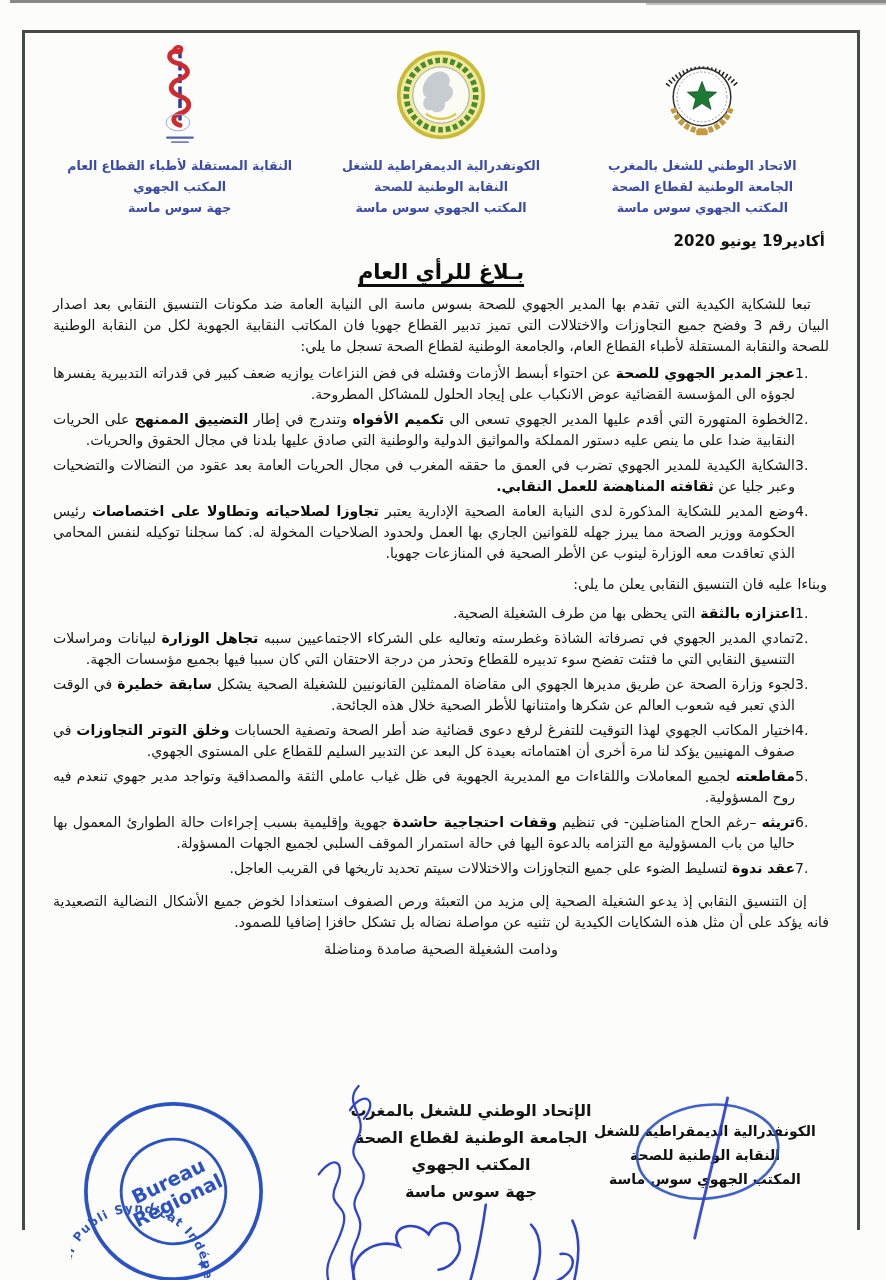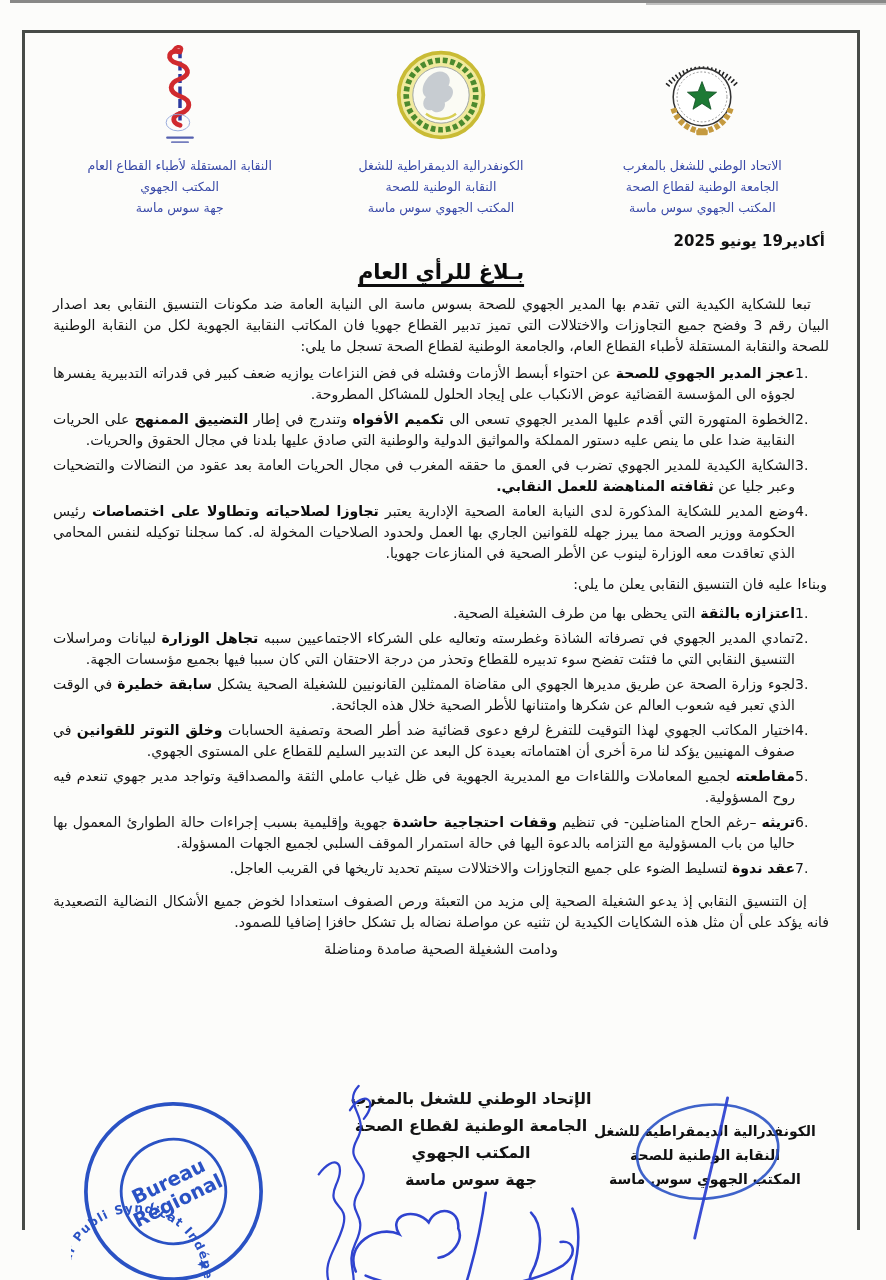--- a/index.html
+++ b/index.html
@@ -17,21 +17,21 @@
     position:absolute;left:22px;top:30px;width:838px;height:1200px;
     border:3px solid #474b47;border-bottom:none;
     box-sizing:border-box;
   }
   .frame-content{position:absolute;inset:0;padding:8px 26px 0 26px;}
 
   
   .letterhead{display:flex;direction:rtl;justify-content:space-between;margin-top:4px;}
   .org{width:33%;display:flex;flex-direction:column;align-items:center;}
   .logo-box{height:108px;display:flex;align-items:flex-start;justify-content:center;}
-  .org-lines{text-align:center;color:#3a4aa8;font-weight:normal;font-size:12.5px;line-height:21px;margin-top:2px;}
+  .org-lines{text-align:center;color:#3a4aa8;font-weight:bold;font-size:12.5px;line-height:21px;margin-top:2px;}
   .org-lines div{white-space:nowrap;}
 
   
   .date-line{direction:rtl;text-align:right;font-weight:bold;font-size:15px;color:#121212;margin:14px 6px 0 0;}
   .doc-title{direction:rtl;text-align:center;font-size:21px;font-weight:bold;color:#0d0d0d;
     margin:10px 0 6px 0;text-decoration:underline;text-decoration-thickness:2.5px;text-underline-offset:5px;}
 
   
   .body-text{direction:rtl;color:#141414;font-size:14px;line-height:21px;}
   .intro{text-align:justify;margin:10px 2px 6px 2px;text-indent:18px;}
@@ -42,21 +42,21 @@
   .middle-lead{direction:rtl;text-align:right;margin:10px 4px 8px 0;}
   .closing{text-align:justify;margin:12px 2px 0 2px;text-indent:22px;}
   .slogan{direction:rtl;text-align:center;font-weight:normal;font-size:14.5px;margin-top:8px;color:#141414;}
   b{font-weight:bold;color:#0c0c0c;}
 
   
   .signatures{position:absolute;left:26px;right:26px;top:1052px;height:228px;}
   .sig-right{position:absolute;right:6px;top:34px;width:240px;text-align:center;direction:rtl;}
   .sig-right .sig-lines{font-weight:bold;font-size:14px;line-height:24px;color:#101010;}
   .sig-right svg{position:absolute;top:-36px;right:18px;}
-  .sig-center{position:absolute;left:292px;top:0;width:256px;text-align:center;direction:rtl;}
+  .sig-center{position:absolute;left:292px;top:12px;width:256px;text-align:center;direction:rtl;}
   .sig-center .sig-lines{font-weight:bold;font-size:16px;line-height:27px;color:#141414;letter-spacing:.5px;}
   .sig-center svg.signature{position:absolute;left:-6px;top:98px;}
   .sig-left{position:absolute;left:4px;top:0;width:300px;height:228px;}
   .stamp-svg{position:absolute;left:16px;top:4px;}
   .sig-left svg.signature{position:absolute;left:210px;top:-6px;}
 </style>
 </head>
 <body>
 
 <div class="page">
@@ -116,21 +116,21 @@
             </svg>
           </div>
           <div class="org-lines">
             <div>النقابة المستقلة لأطباء القطاع العام</div>
             <div>المكتب الجهوي</div>
             <div>جهة سوس ماسة</div>
           </div>
         </div>
       </header>
 
-      <div class="date-line">أكادير19 يونيو 2025</div>
+      <div class="date-line">أكادير19 يونيو 2020</div>
       <h1 class="doc-title">بـلاغ للرأي العام</h1>
 
       <p class="body-text intro"><span>تبعا للشكاية الكيدية التي تقدم بها المدير الجهوي للصحة بسوس ماسة الى النيابة العامة ضد مكونات التنسيق النقابي بعد اصدار البيان رقم 3 وفضح جميع التجاوزات والاختلالات التي تميز تدبير القطاع جهويا فان المكاتب النقابية الجهوية  لكل من النقابة الوطنية للصحة والنقابة المستقلة لأطباء القطاع العام، والجامعة الوطنية لقطاع الصحة تسجل ما يلي:</span></p>
 
       <div class="body-text list">
 
           <div class="list-item">
             <span class="num">1.</span>
             <span class="item-text"><b>عجز المدير الجهوي للصحة </b><span>عن احتواء أبسط الأزمات وفشله في فض النزاعات يوازيه ضعف كبير في قدراته التدبيرية يفسرها لجوؤه الى المؤسسة القضائية عوض الانكباب على إيجاد الحلول للمشاكل المطروحة.</span></span>
           </div>
@@ -165,21 +165,21 @@
             <span class="item-text"><span>تمادي المدير الجهوي في تصرفاته الشاذة وغطرسته وتعاليه على الشركاء الاجتماعيين سببه </span><b>تجاهل الوزارة</b><span> لبيانات ومراسلات التنسيق النقابي التي ما فتئت تفضح سوء تدبيره للقطاع وتحذر من درجة الاحتقان التي كان سببا فيها بجميع مؤسسات الجهة.</span></span>
           </div>
 
           <div class="list-item">
             <span class="num">3.</span>
             <span class="item-text"><span>لجوء وزارة الصحة عن طريق مديرها الجهوي الى مقاضاة الممثلين القانونيين للشغيلة الصحية يشكل </span><b>سابقة خطيرة</b><span> في الوقت الذي تعبر فيه شعوب العالم عن شكرها وامتنانها للأطر الصحية خلال هذه الجائحة.</span></span>
           </div>
 
           <div class="list-item">
             <span class="num">4.</span>
-            <span class="item-text"><span>اختيار المكاتب الجهوي لهذا التوقيت للتفرغ لرفع دعوى قضائية ضد أطر الصحة وتصفية الحسابات </span><b>وخلق التوتر للقوانين</b><span> في صفوف المهنيين يؤكد لنا مرة أخرى أن اهتماماته بعيدة كل البعد عن التدبير السليم للقطاع على المستوى الجهوي.</span></span>
+            <span class="item-text"><span>اختيار المكاتب الجهوي لهذا التوقيت للتفرغ لرفع دعوى قضائية ضد أطر الصحة وتصفية الحسابات </span><b>وخلق التوتر التجاوزات</b><span> في صفوف المهنيين يؤكد لنا مرة أخرى أن اهتماماته بعيدة كل البعد عن التدبير السليم للقطاع على المستوى الجهوي.</span></span>
           </div>
 
           <div class="list-item">
             <span class="num">5.</span>
             <span class="item-text"><b>مقاطعته</b><span> لجميع المعاملات واللقاءات مع المديرية الجهوية في ظل غياب عاملي الثقة والمصداقية وتواجد مدير جهوي تنعدم فيه روح المسؤولية.</span></span>
           </div>
 
           <div class="list-item">
             <span class="num">6.</span>
             <span class="item-text"><b>تريثه</b><span> –رغم الحاح المناضلين- في تنظيم </span><b>وقفات احتجاجية حاشدة</b><span> جهوية وإقليمية بسبب إجراءات حالة الطوارئ المعمول بها حاليا من باب المسؤولية مع التزامه بالدعوة اليها في حالة استمرار الموقف السلبي لجميع الجهات المسؤولة.</span></span>

